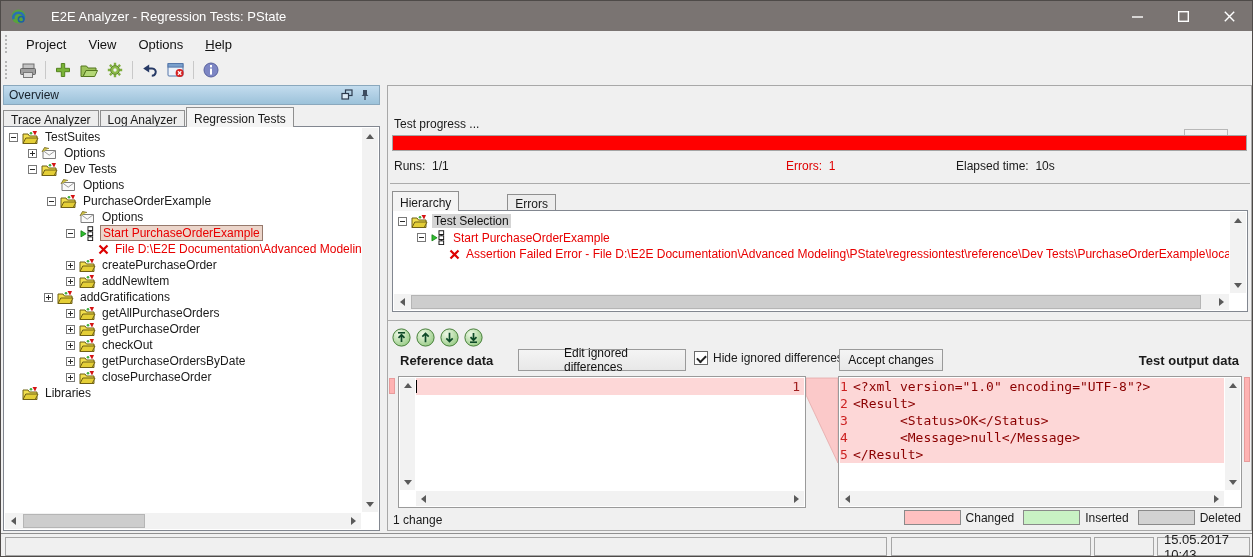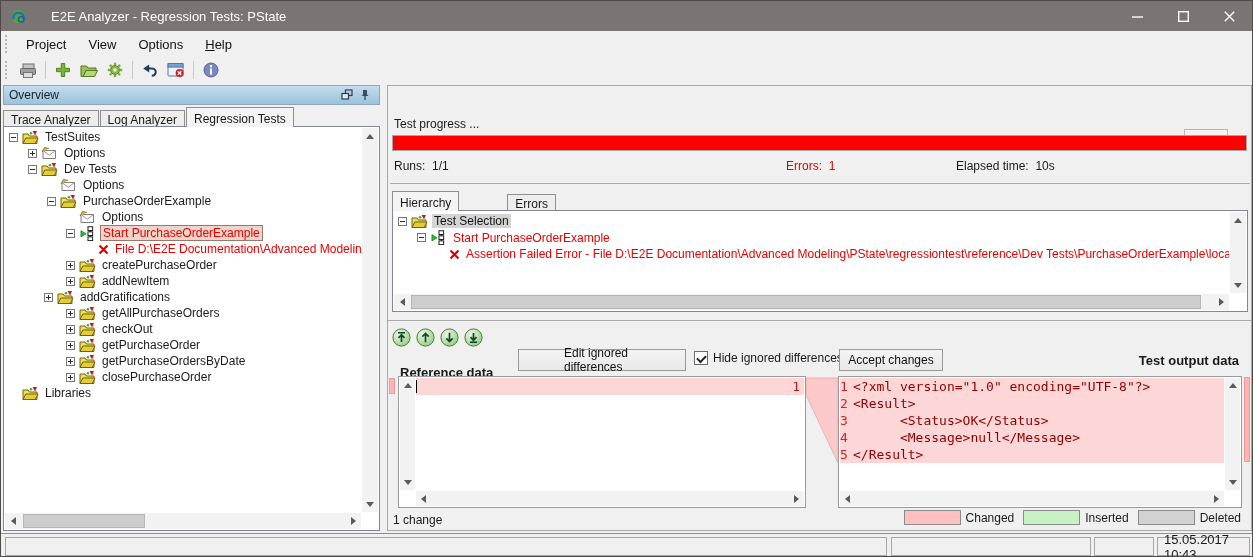--- a/index.html
+++ b/index.html
@@ -83,21 +83,21 @@
   .hier-box{position:absolute;left:4px;top:124px;width:856px;height:102px;background:#ffffff;border:1px solid #828790;overflow:hidden;}
   .hier-content{position:absolute;left:1px;top:2px;right:18px;bottom:18px;overflow:hidden;}
   .hier-box .trow{height:16.5px;}
 
   .hsplit2{position:absolute;left:0px;top:226px;width:100%;height:8px;background:#f0f0f0;}
 
   
   .diff{position:absolute;left:0;top:234px;width:863px;height:210px;background:#f0f0f0;border-top:1px solid #ababab;}
   .nav-row{position:absolute;left:4px;top:7px;display:flex;gap:5px;}
   .nav-btn{width:19px;height:19px;}
-  .hdr-ref{position:absolute;left:12px;top:32px;font-weight:bold;font-size:13px;margin-top:12px;}
+  .hdr-ref{position:absolute;left:12px;top:32px;font-weight:bold;font-size:13px;}
   .hdr-out{position:absolute;right:12px;top:32px;font-weight:bold;font-size:13px;}
   .edit-btn{position:absolute;left:130px;top:28px;width:168px;height:22px;padding-left:45px;}
   .accept-btn{position:absolute;left:451px;top:28px;width:104px;height:22px;}
   .cbwrap{position:absolute;left:306px;top:30px;display:flex;align-items:center;gap:5px;}
   .cb{width:14px;height:14px;border:1px solid #6a6a6a;background:#fff;position:relative;}
   .cb::after{content:"";position:absolute;left:2px;top:3px;width:7px;height:4px;
     border-left:2px solid #222;border-bottom:2px solid #222;transform:rotate(-45deg);}
 
   .editors{position:absolute;left:0;top:55px;width:863px;height:132px;}
   .ruler{position:absolute;top:0;bottom:0;width:6px;background:#f0f0f0;}
@@ -407,28 +407,28 @@
             <svg class="ti">
               <use href="#ic-folder"></use>
             </svg>
             <span class="tlabel">getAllPurchaseOrders</span>
           </div>
         <div class="trow" style="padding-left:61px">
             <span class="tg plus"></span>
             <svg class="ti">
               <use href="#ic-folder"></use>
             </svg>
+            <span class="tlabel">getPurchaseOrder</span>
+          </div>
+        <div class="trow" style="padding-left:61px">
+            <span class="tg plus"></span>
+            <svg class="ti">
+              <use href="#ic-folder"></use>
+            </svg>
             <span class="tlabel">checkOut</span>
-          </div>
-        <div class="trow" style="padding-left:61px">
-            <span class="tg plus"></span>
-            <svg class="ti">
-              <use href="#ic-folder"></use>
-            </svg>
-            <span class="tlabel">getPurchaseOrder</span>
           </div>
         <div class="trow" style="padding-left:61px">
             <span class="tg plus"></span>
             <svg class="ti">
               <use href="#ic-folder"></use>
             </svg>
             <span class="tlabel">getPurchaseOrdersByDate</span>
           </div>
         <div class="trow" style="padding-left:61px">
             <span class="tg plus"></span>

